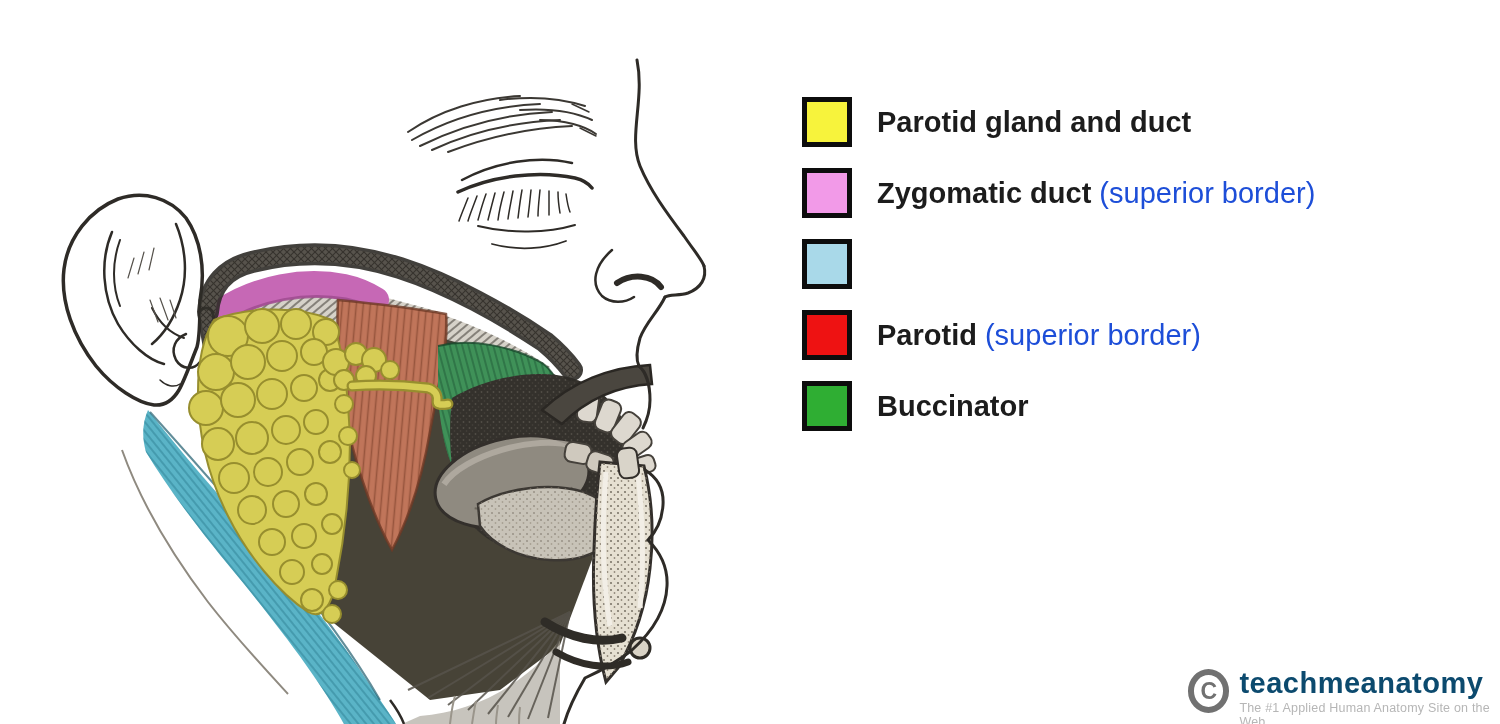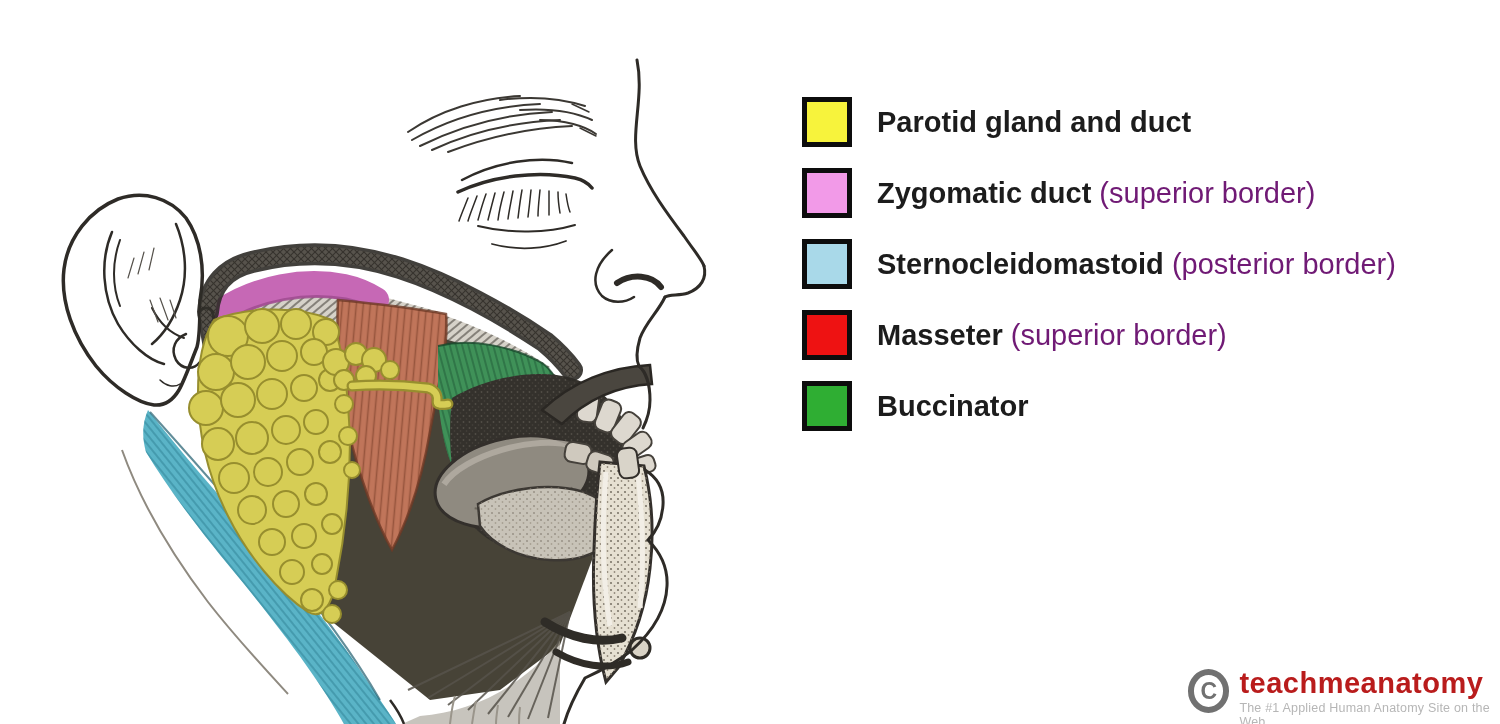--- a/index.html
+++ b/index.html
@@ -4,28 +4,28 @@
 <style>
   html,body{margin:0;padding:0;background:#ffffff;}
   #screenshot{position:relative;width:1500px;height:724px;background:#ffffff;overflow:hidden;
               font-family:"Liberation Sans",sans-serif;}
   
   .legend{position:absolute;left:790px;top:97px;display:flex;flex-direction:column;gap:21px;}
   .legend-row{display:flex;align-items:center;height:50px;padding-left:12px;}
   .swatch{width:50px;height:50px;box-sizing:border-box;border:5px solid #0d0d0d;flex:0 0 auto;}
   .legend-text{margin-left:25px;font-size:29px;color:#1c1c1c;white-space:nowrap;}
   .legend-text .bold{font-weight:700;}
-  .legend-text .detail{font-weight:400;color:#701a75;}
+  .legend-text .detail{font-weight:400;color:#1d4ed8;}
   
   .watermark{position:absolute;left:1188px;top:669px;display:flex;align-items:flex-start;}
   .wm-icon{width:44px;height:44px;box-sizing:border-box;border:6px solid #717171;border-radius:50%;
            display:flex;align-items:center;justify-content:center;font-weight:800;font-size:23px;
            color:#717171;line-height:1;}
   .wm-textblock{margin-left:10px;}
-  .wm-brand{font-size:29px;font-weight:700;color:#b91c1c;line-height:1.0;letter-spacing:.5px;}
+  .wm-brand{font-size:29px;font-weight:700;color:#0c4a6e;line-height:1.0;letter-spacing:.5px;}
   .wm-tagline{font-size:12.5px;color:#b6b6b6;margin-top:3px;letter-spacing:.2px;}
   
   .figure{position:absolute;left:0;top:0;}
 </style>
 </head>
 <body>
 
 <div id="screenshot">
 
   <svg class="figure" width="780" height="724" viewBox="0 0 780 724">
@@ -302,25 +302,24 @@
     <div class="legend-row">
       <span class="swatch" style="background-color: rgb(247, 243, 60);"></span>
       <span class="legend-text"><span class="bold">Parotid gland and duct</span><span class="detail"></span></span>
     </div>
     <div class="legend-row">
       <span class="swatch" style="background-color: rgb(242, 154, 232);"></span>
       <span class="legend-text"><span class="bold">Zygomatic duct</span><span class="detail"> (superior border)</span></span>
     </div>
     <div class="legend-row">
       <span class="swatch" style="background-color: rgb(169, 217, 233);"></span>
-      <span class="legend-text"><span class="bold">Sternocleidomastoid</span><span class="detail"> (posterior border)</span></span>
     </div>
     <div class="legend-row">
       <span class="swatch" style="background-color: rgb(238, 18, 18);"></span>
-      <span class="legend-text"><span class="bold">Masseter</span><span class="detail"> (superior border)</span></span>
+      <span class="legend-text"><span class="bold">Parotid</span><span class="detail"> (superior border)</span></span>
     </div>
     <div class="legend-row">
       <span class="swatch" style="background-color: rgb(47, 174, 51);"></span>
       <span class="legend-text"><span class="bold">Buccinator</span><span class="detail"></span></span>
     </div>
   </div>
 
   <div class="watermark">
     <span class="wm-icon">C</span>
     <span class="wm-textblock">

